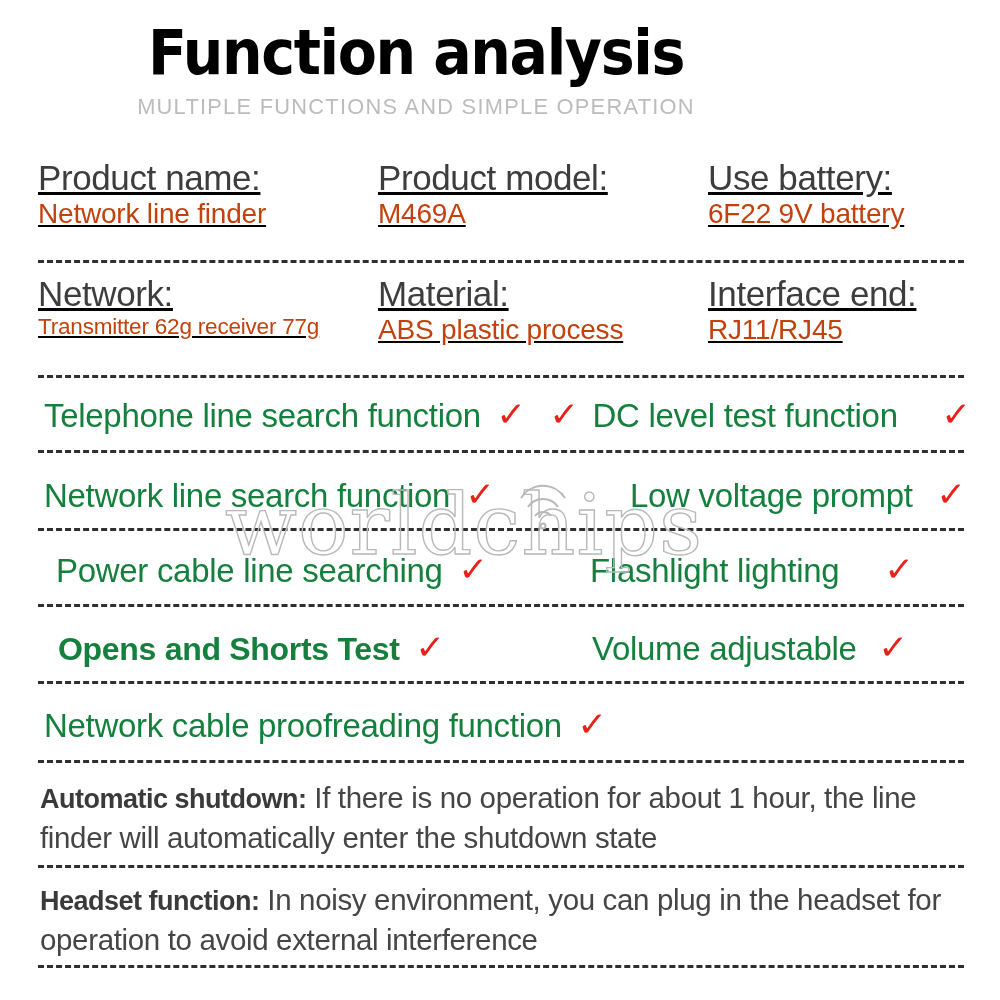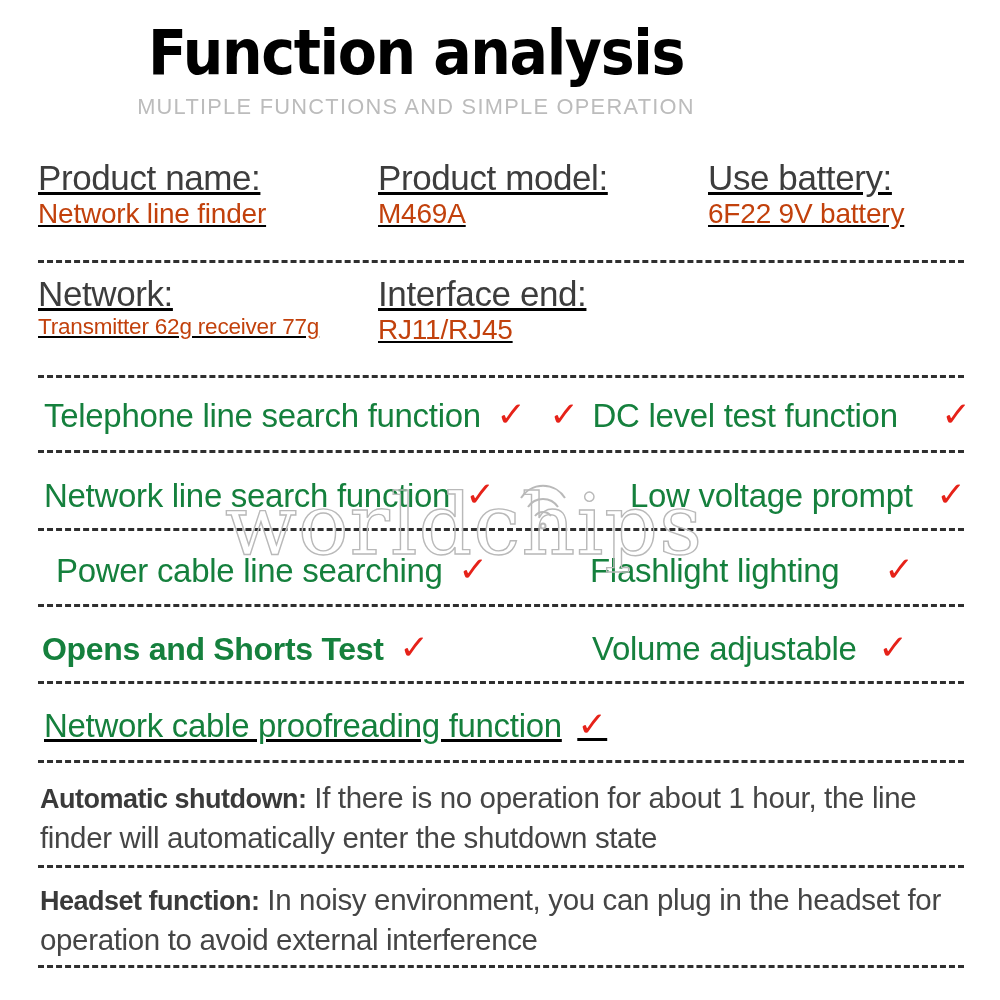--- a/index.html
+++ b/index.html
@@ -195,20 +195,24 @@
     </div>
   </div>
 
   <div class="sep" style="top:260px;"></div>
 
   <div class="spec-row" style="top:274px;">
     <div class="spec-cell c1">
       <div class="spec-label">Network:</div>
       <div class="spec-value small">Transmitter 62g receiver 77g</div>
     </div>
+    <div class="spec-cell c2">
+      <div class="spec-label">Material:</div>
+      <div class="spec-value">ABS plastic process</div>
+    </div>
     <div class="spec-cell c3">
       <div class="spec-label">Interface end:</div>
       <div class="spec-value">RJ11/RJ45</div>
     </div>
   </div>
 
   <div class="sep" style="top:375px;"></div>
 
   <div class="feat-row" style="top:398px;">
     <div class="feat" style="left:6px;">
@@ -244,34 +248,34 @@
     </div>
     <div class="feat" style="left:552px;gap:26px;">
       <span class="feat-text">Flashlight lighting</span>
       <span class="check" style="margin-left:20px;">✓</span>
     </div>
   </div>
 
   <div class="sep" style="top:604px;"></div>
 
   <div class="feat-row" style="top:631px;">
-    <div class="feat" style="left:4px;">
+    <div class="feat" style="left:20px;">
       <span class="feat-text bolder">Opens and Shorts Test</span>
       <span class="check">✓</span>
     </div>
     <div class="feat" style="left:554px;">
       <span class="feat-text">Volume adjustable</span>
       <span class="check" style="margin-left:22px;">✓</span>
     </div>
   </div>
 
   <div class="sep" style="top:681px;"></div>
 
   <div class="feat-row" style="top:708px;">
-    <div class="feat" style="left:6px;text-decoration:underline;">
+    <div class="feat" style="left:6px;">
       <span class="feat-text">Network cable proofreading function</span>
       <span class="check">✓</span>
     </div>
   </div>
 
   <div class="sep" style="top:760px;"></div>
 
   <div class="para" style="top:778px;"><span class="lead">Automatic shutdown:</span><span> If there is no operation for about 1 hour, the line finder will automatically enter the shutdown state</span></div>
 
   <div class="sep" style="top:865px;"></div>

